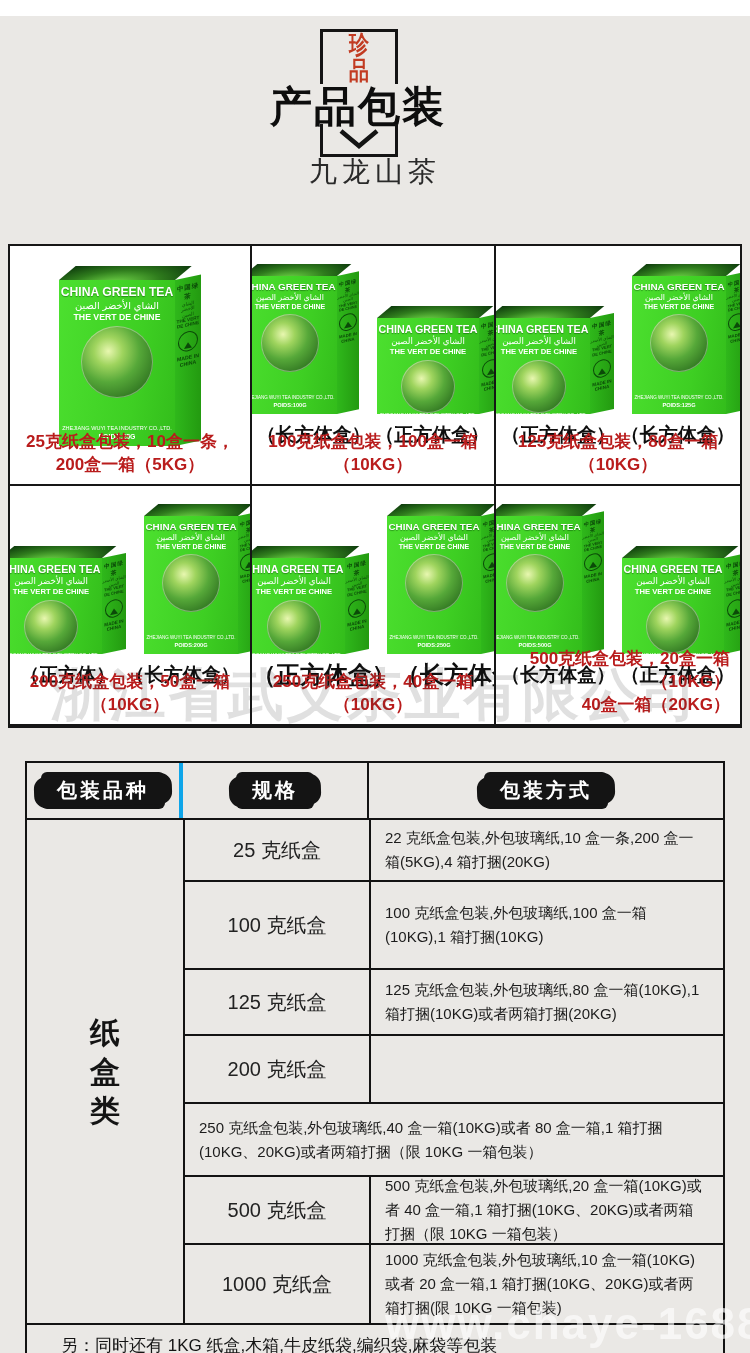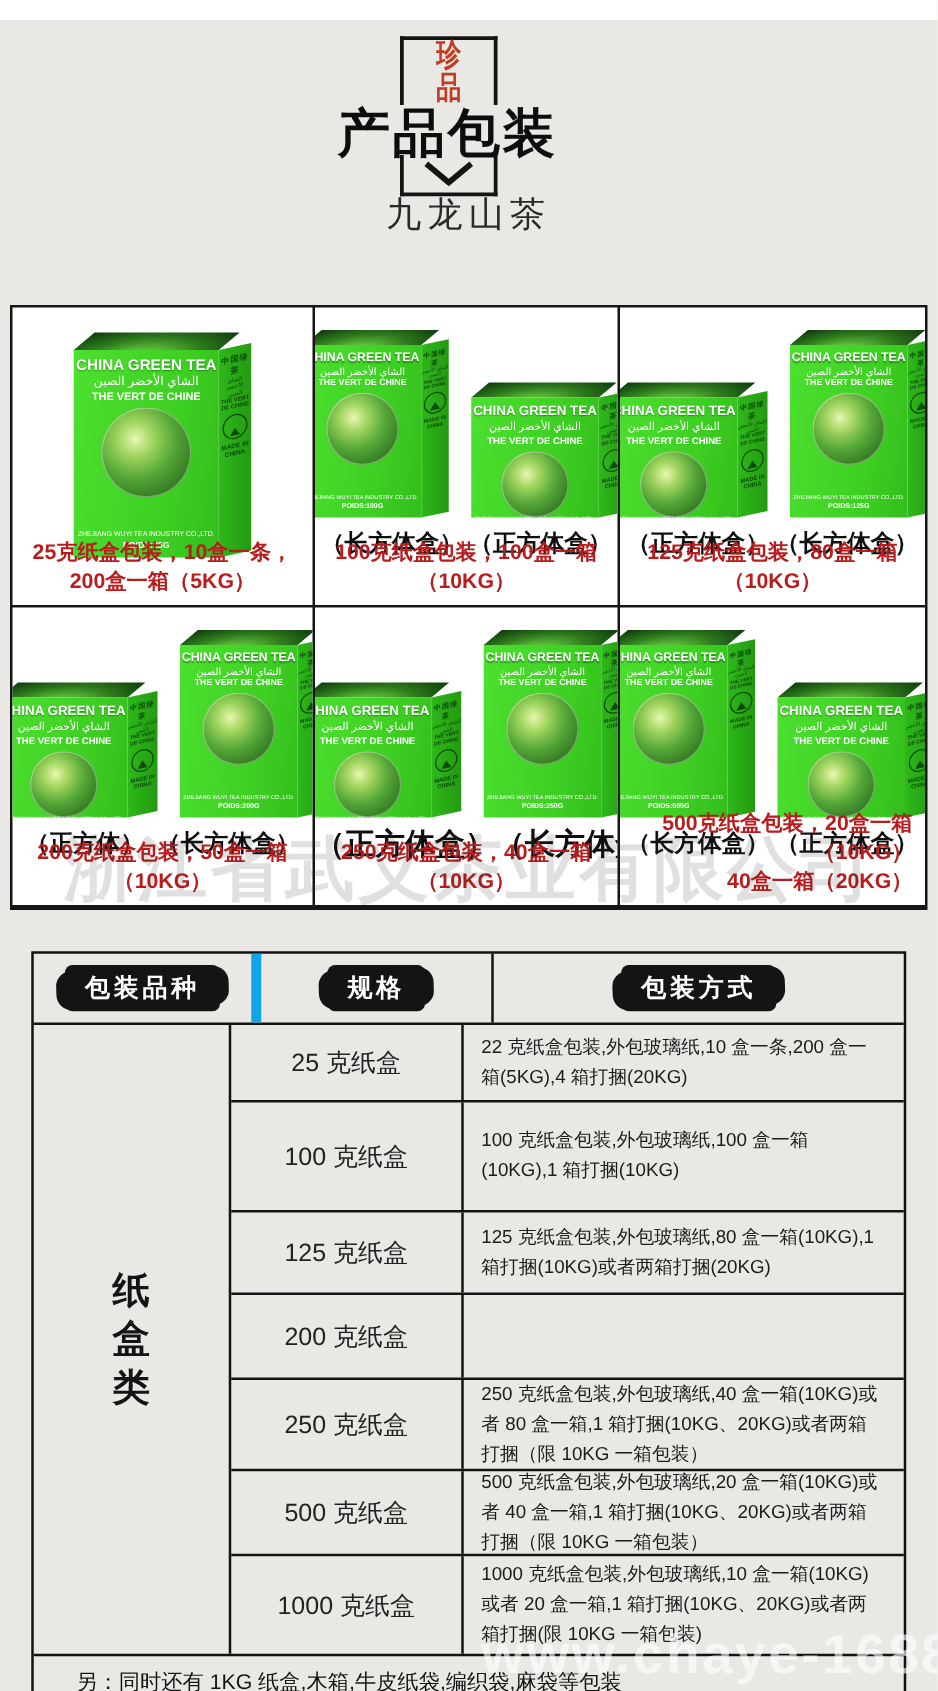--- a/index.html
+++ b/index.html
@@ -114,21 +114,21 @@
   }
 
   
   .ptable {
     position:absolute; left:25px; top:745px; width:700px;
     border:2px solid #131313; box-sizing:border-box; background:transparent;
     display:flex; flex-direction:column;
   }
   .t-header { display:flex; height:55px; border-bottom:2px solid #131313; }
   .th-cell { display:flex; align-items:center; justify-content:center; box-sizing:border-box; }
-  .th-1 { width:182px; border-right:8px solid #0ea5e9; }
+  .th-1 { width:156px; border-right:4px solid #0ea5e9; }
   .th-2 { width:186px; border-right:2px solid #131313; }
   .th-3 { flex:1; }
   .badge {
     position:relative; background:#141414; color:#fff;
     font-size:20px; font-weight:700; letter-spacing:3px;
     padding:5px 16px; border-radius:6px; z-index:1;
   }
   .badge::before {
     content:''; position:absolute; top:3px; bottom:3px; left:-7px; right:-7px;
     background:#141414; border-radius:12px; transform:rotate(-2deg); z-index:-1;
@@ -492,21 +492,20 @@
           <div class="t-row" style="height: 66px;">
             <div class="t-spec">125 克纸盒</div>
             <div class="t-method">
               <span>125 克纸盒包装,外包玻璃纸,80 盒一箱(10KG),1 箱打捆(10KG)或者两箱打捆(20KG)</span>
             </div>
           </div>
           <div class="t-row" style="height: 68px;">
             <div class="t-spec">200 克纸盒</div>
           </div>
           <div class="t-row" style="height: 73px;">
-            <div class="t-spec">250 克纸盒</div>
             <div class="t-method">
               <span>250 克纸盒包装,外包玻璃纸,40 盒一箱(10KG)或者 80 盒一箱,1 箱打捆(10KG、20KG)或者两箱打捆（限 10KG 一箱包装）</span>
             </div>
           </div>
           <div class="t-row" style="height: 68px;">
             <div class="t-spec">500 克纸盒</div>
             <div class="t-method">
               <span>500 克纸盒包装,外包玻璃纸,20 盒一箱(10KG)或者 40 盒一箱,1 箱打捆(10KG、20KG)或者两箱打捆（限 10KG 一箱包装）</span>
             </div>
           </div>

